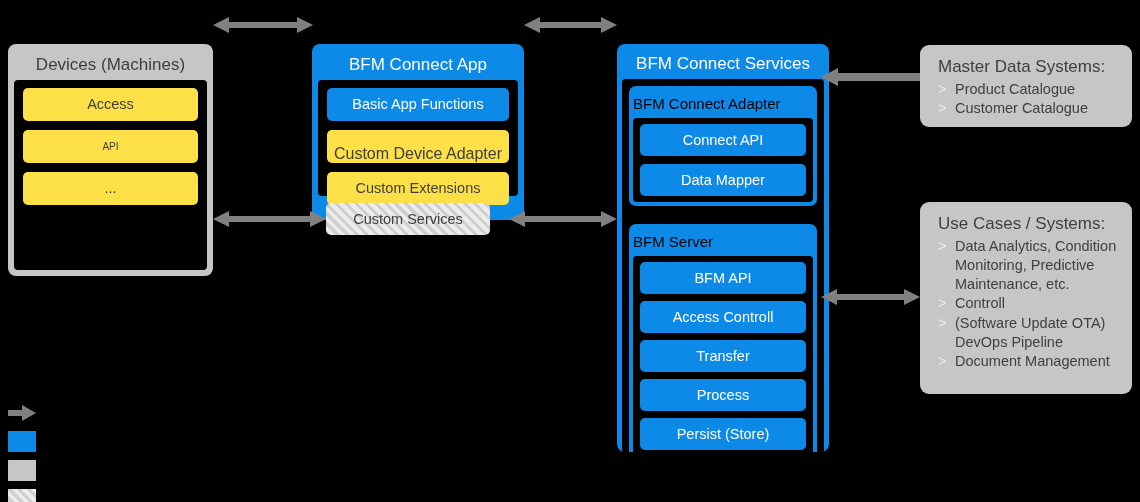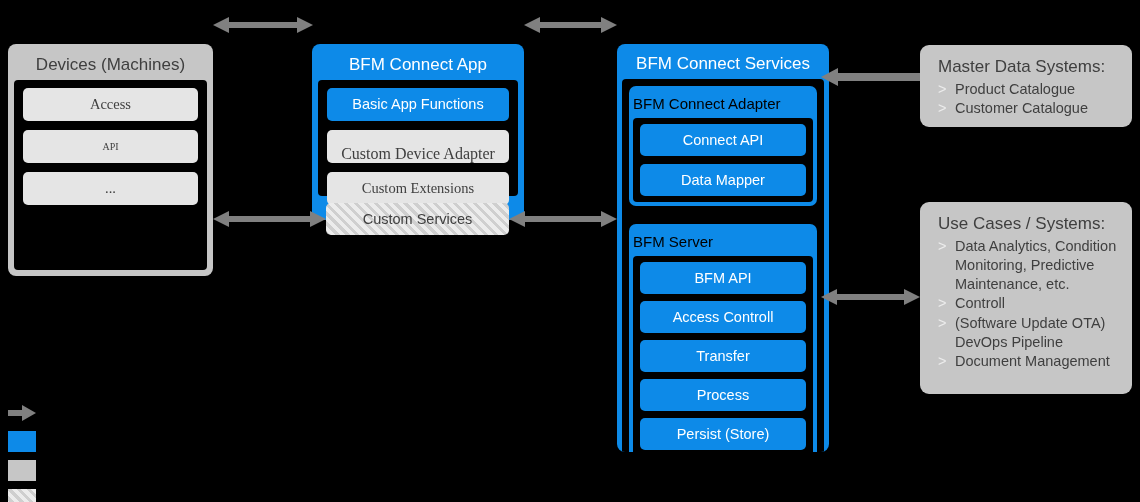--- a/index.html
+++ b/index.html
@@ -37,21 +37,21 @@
 
   
   .chip {
     border-radius: 5px;
     display: flex;
     align-items: center;
     justify-content: center;
     text-align: center;
     line-height: 1.15;
   }
-  .chip-grey { background: #e5e5e5; color: #3f3f3f; font-family: Liberation Serif, serif; }
+  .chip-grey { background: #fde047; color: #3f3f3f; }
   .chip-blue { background: #0d8ae8; color: #ffffff; }
   .chip-hatch {
     color: #3f3f3f;
     background-color: #e6e6e6;
     background-image: repeating-linear-gradient(
        45deg,
        #cfcfcf 0px, #cfcfcf 3px,
        #ececec 3px, #ececec 7px);
   }
 
@@ -125,21 +125,21 @@
       </div>
       <div class="chip chip-grey" style="height:33px; margin-bottom:9px; font-size:16px;align-items:flex-end;">
         <span>Custom Device Adapter</span>
       </div>
       <div class="chip chip-grey" style="height:33px; font-size:14.5px;">
         <span>Custom Extensions</span>
       </div>
     </div>
   </div>
 
-  <div class="chip chip-hatch" style="position:absolute; left:326px; top:203px; width:183px; height:32px; font-size:14.5px;">
+  <div class="chip chip-hatch" style="position:absolute; left:326px; top:203px; width:164px; height:32px; font-size:14.5px;">
     <span>Custom Services</span>
   </div>
 
   <div class="shell shell-blue" style="left:617px; top:4px; width:212px; height:408px; padding:5px;">
     <div class="shell-title" style="font-size:17px; height:30px; line-height:30px;">BFM Connect Services</div>
     <div class="inner-well" style="height:438px; padding:7px 7px;">
 
       <div class="shell-blue" style="border-radius:7px; padding:4px; margin-bottom:18px;">
         <div class="shell-title" style="font-size:15px; height:28px; line-height:28px;">BFM Connect Adapter</div>
         <div class="inner-well" style="padding:6px 7px;">

